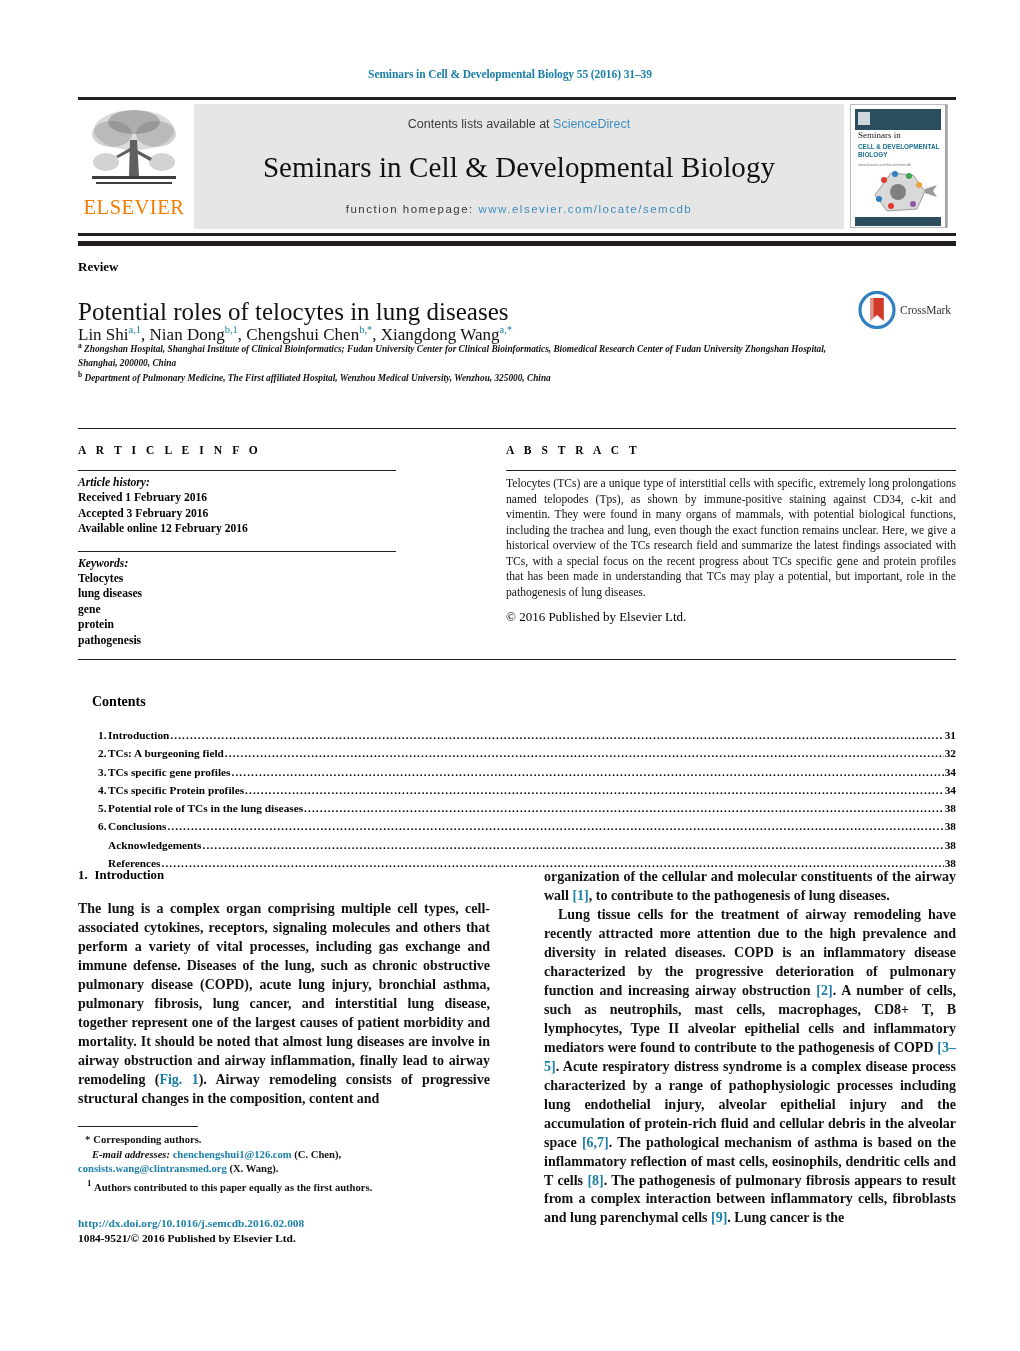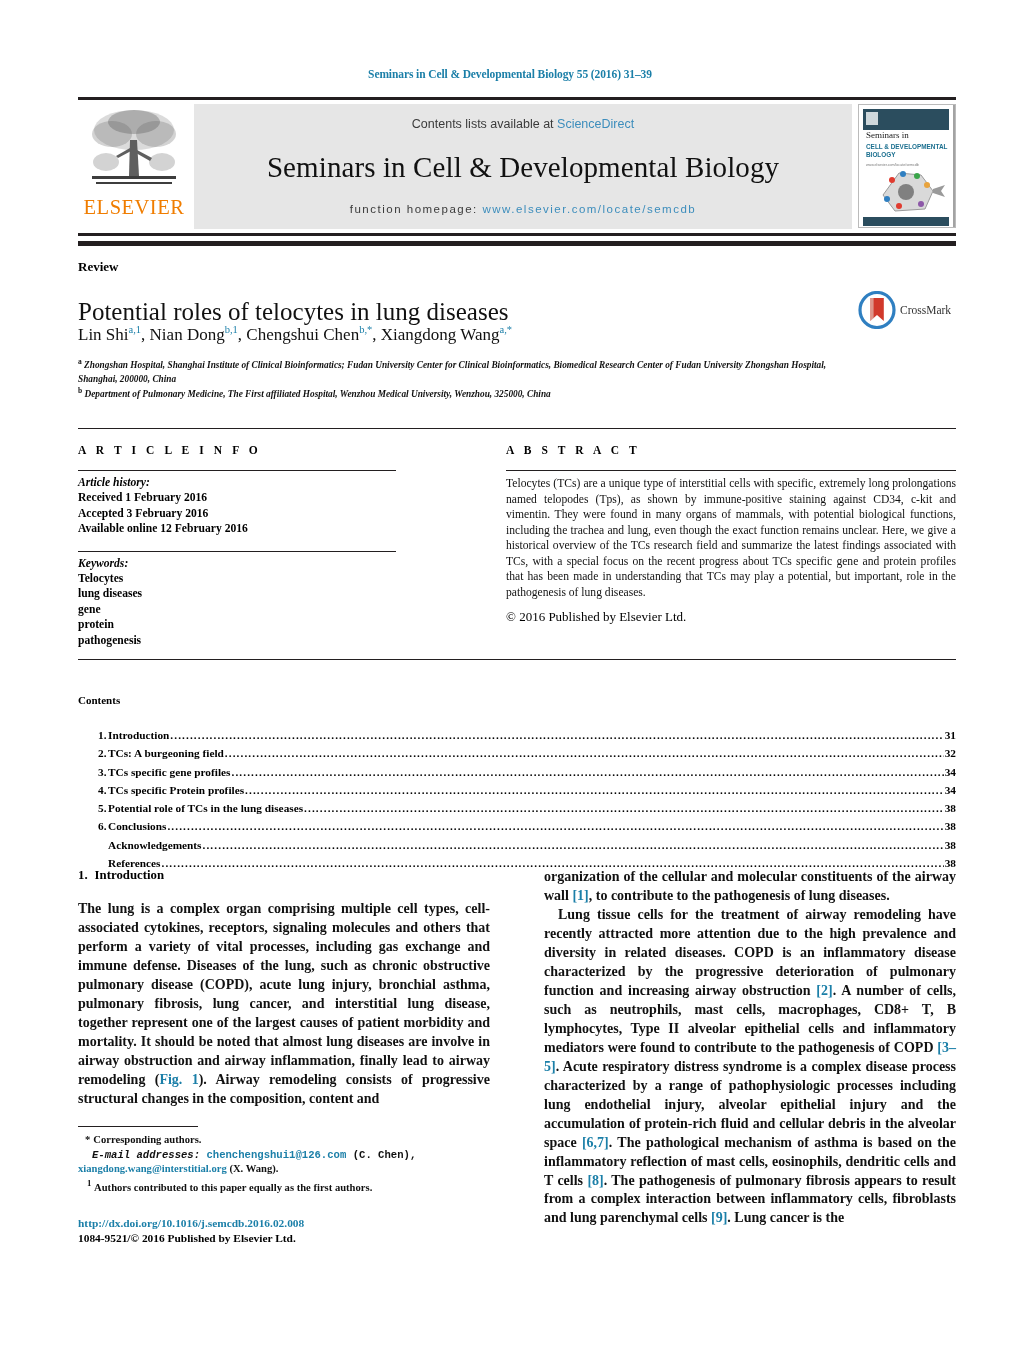--- a/index.html
+++ b/index.html
@@ -96,21 +96,21 @@
   .homepage-line {
     font-family: "Liberation Sans", sans-serif;
     font-size: 11.5px;
     color: #3b3b3b;
     letter-spacing: 1.5px;
   }
   .homepage-line .url { color: #3c8dbc; }
   .cover-thumb {
     flex: 0 0 96px;
     width: 96px;
-    margin: 4px 0 5px 0;
+    margin: 4px 8px 5px 0;
     border: 1px solid #bbbbbb;
     background: #a3a3a3;
     position: relative;
     overflow: hidden;
   }
 
   
   .thick-rule {
     position: absolute;
     top: 241px;
@@ -145,21 +145,21 @@
     top: 324px;
     left: 78px;
     width: 760px;
     font-family: "Liberation Serif", serif;
     font-size: 17px;
     color: #111;
   }
   .authors sup { font-size: 10.5px; color: #1b7fa8; }
   .affil {
     position: absolute;
-    top: 357px;
+    top: 341px;
     left: 78px;
     width: 770px;
     font-family: "Liberation Serif", serif;
     font-style: italic;
     font-size: 9.3px;
     line-height: 1.45;
     font-weight: bold;
     color: #111;
   }
   .affil sup { font-style: normal; font-size: 7.5px; }
@@ -262,24 +262,24 @@
     left: 78px;
     width: 878px;
     height: 1px;
     background: #231f20;
   }
 
   
   .contents-head {
     position: absolute;
     top: 694px;
-    left: 78px;
-    font-family: "Liberation Serif", serif;
-    font-weight: bold;
-    font-size: 11px;
+    left: 92px;
+    font-family: "Liberation Serif", serif;
+    font-weight: bold;
+    font-size: 14px;
   }
   .toc {
     position: absolute;
     top: 726px;
     left: 78px;
     width: 878px;
     font-family: "Liberation Serif", serif;
     font-size: 11.3px;
     font-weight: bold;
     line-height: 1.62;
@@ -555,27 +555,27 @@
   <div class="col-right">
     <p class="body">organization of the cellular and molecular constituents of the airway wall <span class="ref">[1]</span>, to contribute to the pathogenesis of lung diseases.</p>
     <p class="body">Lung tissue cells for the treatment of airway remodeling have recently attracted more attention due to the high prevalence and diversity in related diseases. COPD is an inflammatory disease characterized by the progressive deterioration of pulmonary function and increasing airway obstruction <span class="ref">[2]</span>. A number of cells, such as neutrophils, mast cells, macrophages, CD8+ T, B lymphocytes, Type II alveolar epithelial cells and inflammatory mediators were found to contribute to the pathogenesis of COPD <span class="ref">[3–5]</span>. Acute respiratory distress syndrome is a complex disease process characterized by a range of pathophysiologic processes including lung endothelial injury, alveolar epithelial injury and the accumulation of protein-rich fluid and cellular debris in the alveolar space <span class="ref">[6,7]</span>. The pathological mechanism of asthma is based on the inflammatory reflection of mast cells, eosinophils, dendritic cells and T cells <span class="ref">[8]</span>. The pathogenesis of pulmonary fibrosis appears to result from a complex interaction between inflammatory cells, fibroblasts and lung parenchymal cells <span class="ref">[9]</span>. Lung cancer is the</p>
   </div>
 
   <div class="footnotes">
     <div class="fn-rule"></div>
     <div class="fn fn-indent">
       <span class="star">*</span><span>Corresponding authors.</span>
     </div>
-    <div class="fn" style="padding-left:14px;font-family:Liberation Mono, monospace;">
+    <div class="fn" style="padding-left:14px;">
       <span class="lab">E-mail addresses:</span>
       <span class="lnk">chenchengshui1@126.com</span>
       <span>(C. Chen),</span>
     </div>
     <div class="fn">
-      <span class="lnk">xiangdong.wang@interstitial.org</span>
+      <span class="lnk">consists.wang@clintransmed.org</span>
       <span>(X. Wang).</span>
     </div>
     <div class="fn fn-indent" style="padding-left:16px;">
       <sup>1</sup>&nbsp;<span>Authors contributed to this paper equally as the first authors.</span>
     </div>
   </div>
 
   <div class="doi-block">
     <div class="doi-link">http://dx.doi.org/10.1016/j.semcdb.2016.02.008</div>
     <div>1084-9521/© 2016 Published by Elsevier Ltd.</div>

